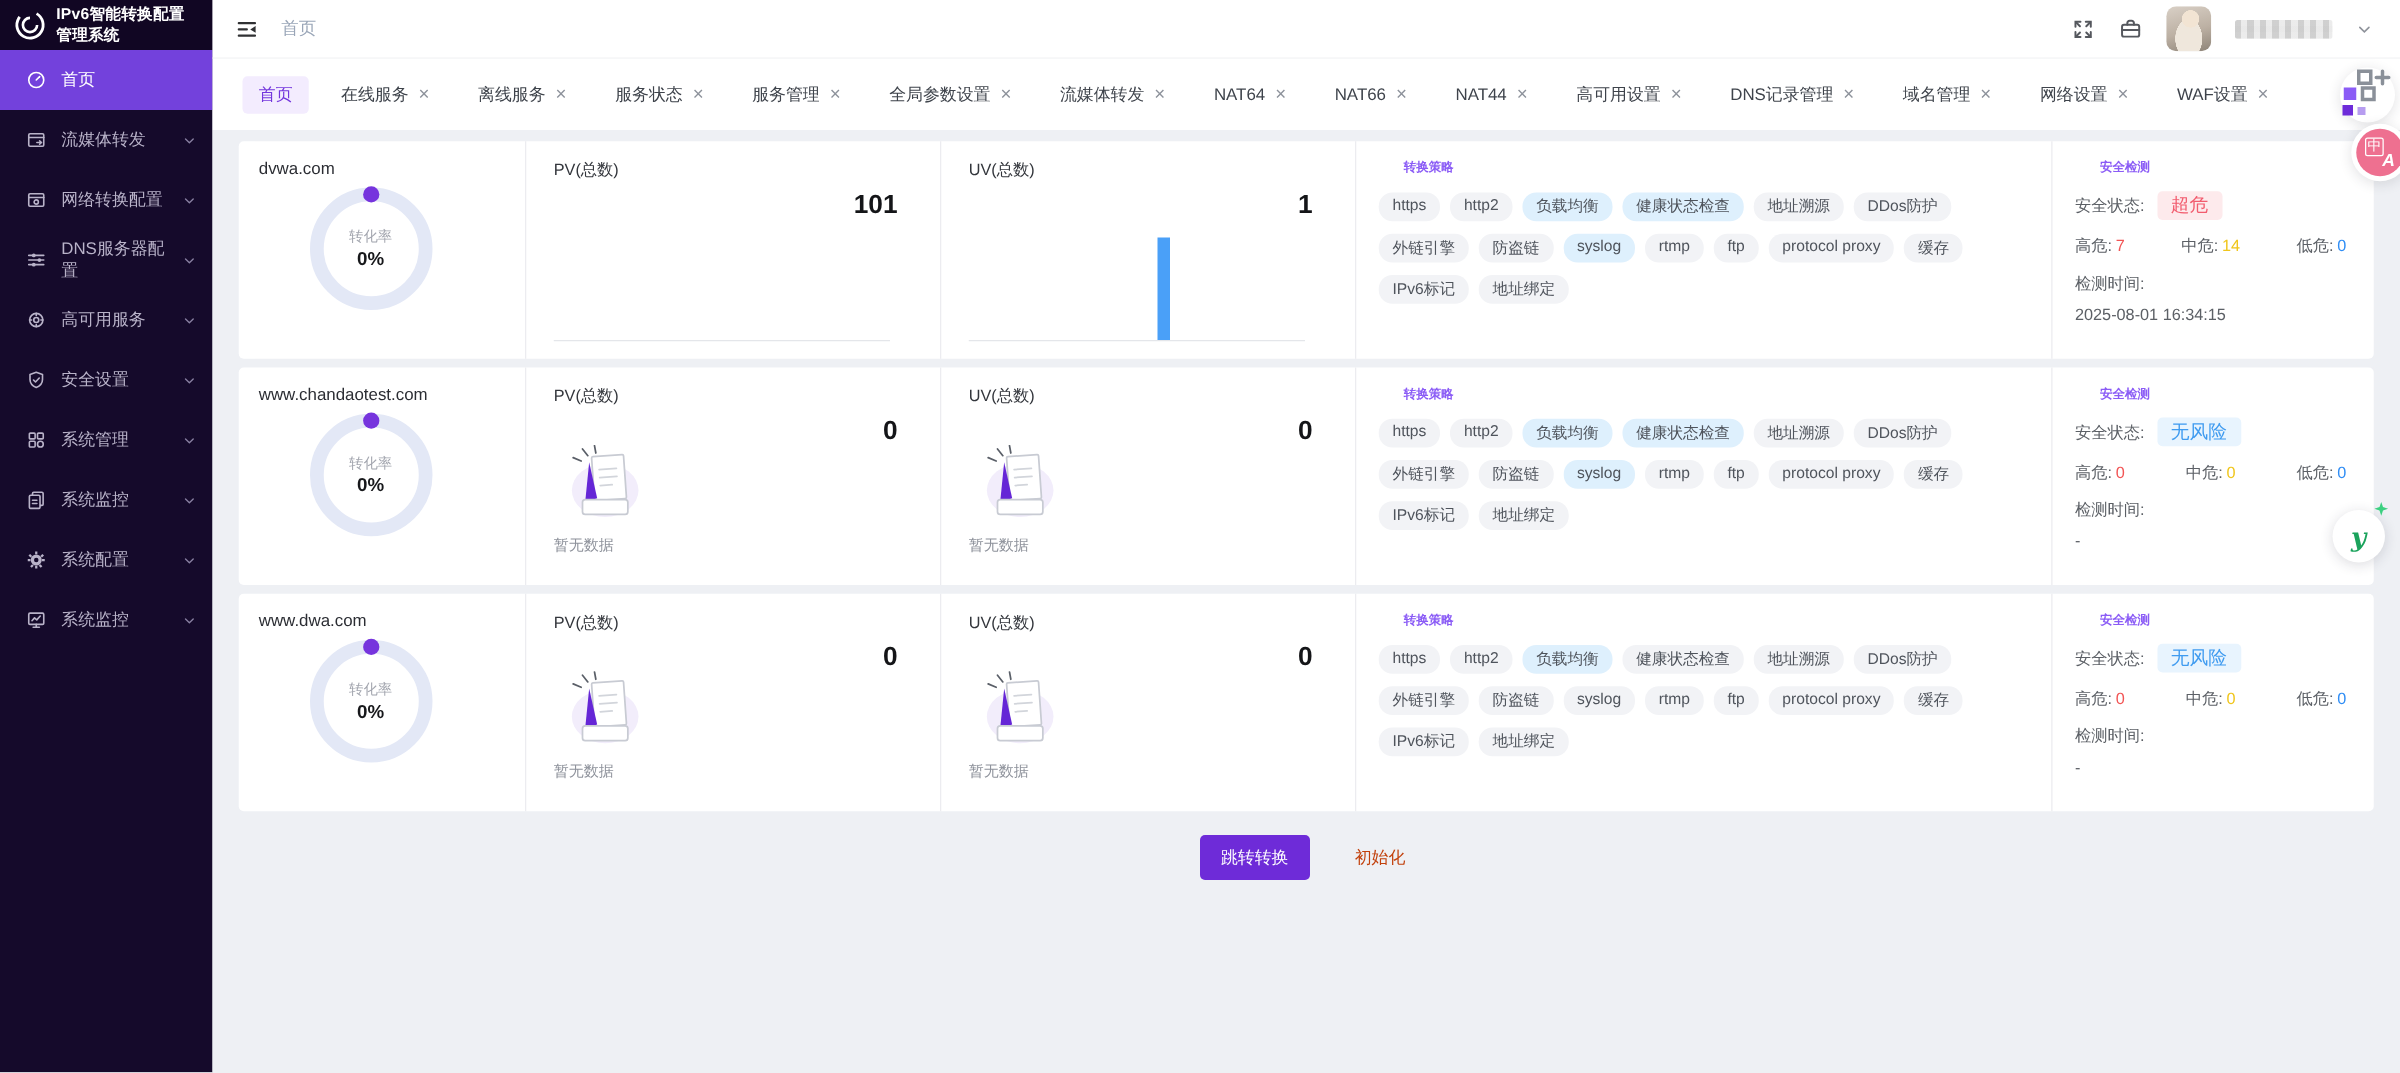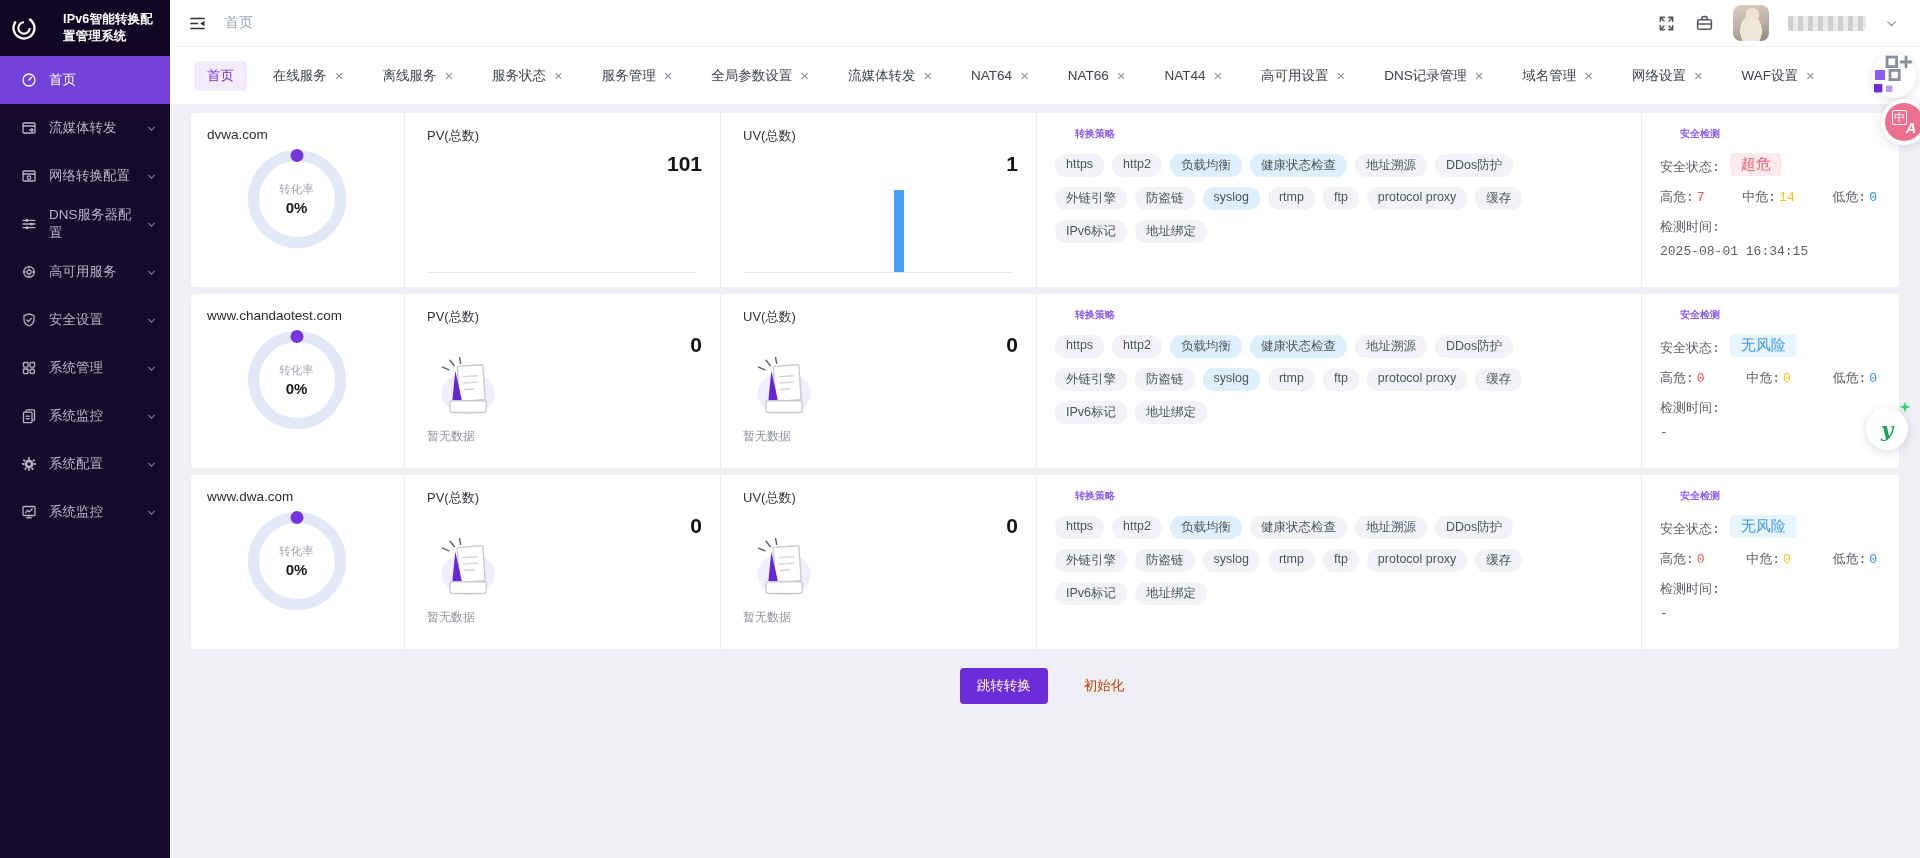--- a/index.html
+++ b/index.html
@@ -1,21 +1,21 @@
 <!DOCTYPE html>
 <html><head>
 <meta charset="utf-8">
 <style>
   * { box-sizing: border-box; }
   html,body { margin:0; padding:0; background:#eef0f4; font-family:"Liberation Sans","DejaVu Sans",sans-serif; }
   .page { position:relative; width:1920px; height:858px; display:flex; overflow:hidden; background:#eef0f4; }
 
   
   .sidebar { width:170px; flex-shrink:0; background:#150a2b; color:#b9b3c9; display:flex; flex-direction:column; }
-  .logo { height:56px; display:flex; align-items:center; gap:25px; padding:0 10px; background:#110623; color:#fff; font-weight:bold; font-size:12.5px; letter-spacing:.2px; }
+  .logo { height:40px; display:flex; align-items:center; gap:7px; padding:0 10px; background:#110623; color:#fff; font-weight:bold; font-size:12.5px; letter-spacing:.2px; }
   .logo svg { width:28px; height:28px; flex-shrink:0; }
   .menu { flex:1; }
   .menu-item { height:48px; display:flex; align-items:center; gap:12px; padding:0 13px 0 21px; font-size:13.5px; cursor:pointer; }
   .menu-item svg { width:16px; height:16px; flex-shrink:0; }
   .menu-item .chev { margin-left:auto; color:#867f9e; color:#877fa0; display:flex; }
   .menu-item .chev svg { width:11px; height:11px; }
   .menu-item.active { background:#7341dc; color:#fff; }
 
   
   .main { flex:1; display:flex; flex-direction:column; min-width:0; }
@@ -39,21 +39,21 @@
   .uchev svg { width:13px; height:13px; }
 
   
   .tabbar { height:57px; background:#fff; display:flex; align-items:center; justify-content:space-between; padding:0 92px 0 24px; flex-shrink:0; }
   .tab { display:flex; align-items:center; font-size:13.5px; color:#3e434b; padding:6px 13px; border-radius:4px; white-space:nowrap; cursor:pointer; }
   .tab .x { margin-left:8px; color:#8d929b; font-size:15px; line-height:10px; }
   .tab.active { background:#f3ecfe; color:#7436dd; }
 
   
   .content { flex:1; background:#eef0f4; padding:9px 21px 0; overflow:hidden; }
-  .card { display:flex; background:#fff; border-radius:4px; height:174px; margin-bottom:7px; }
+  .card { display:flex; background:#fff; border-radius:4px; height:174px; margin-bottom:7px;gap:16px; }
   .c-col { padding:14px 18px; position:relative; }
   .c-col + .c-col { border-left:1px solid #ececf0; }
   .col-domain { width:213px; display:flex; flex-direction:column; padding-left:16px; }
   .domain { font-size:13.5px; color:#2b2d33; }
   .donut { width:98px; height:98px; border:11px solid #e3e8f6; border-radius:50%; position:relative; margin:8px auto 0;
            display:flex; flex-direction:column; align-items:center; justify-content:center; }
   .donut .dot { position:absolute; top:-12px; left:50%; transform:translateX(-50%); width:13px; height:13px; background:#7634dd; border-radius:50%; }
   .gauge-label { font-size:11.5px; color:#a2a5ae; }
   .gauge-value { font-size:15px; font-weight:bold; color:#17181b; margin-top:2px; }
 
@@ -66,21 +66,21 @@
   .empty-wrap { flex:1; display:flex; flex-direction:column; align-items:flex-start; justify-content:center; gap:3px; margin-top:-10px; }
   .empty-text { font-size:12px; color:#8f939c; }
 
   .col-tags { flex:1; padding-left:18px; }
   .sec-head { font-size:10px; font-weight:bold; color:#8b5cf6;padding-left:20px; }
   .tags-box { margin-top:13px; display:flex; flex-wrap:wrap; gap:10px 8px; max-width:530px; }
   .tag { background:#f2f3f6; color:#4f545c; font-size:12.5px; padding:3px 11px; border-radius:11px; white-space:nowrap; }
   .tag.hl { background:#def0fd; }
 
   .col-sec { width:258px; padding-left:18px; }
-  .sec-row { margin-top:12px; font-size:13px; color:#5c6066; display:flex; align-items:flex-end;font-family:Liberation Mono, monospace; }
+  .sec-row { margin-top:12px; font-size:13px; color:#5c6066; display:flex; align-items:center; }
   .badge { margin-left:10px; padding:2px 11px; border-radius:4px; font-size:15px; }
   .badge.danger { color:#f25c6e; background:#fdeaec; }
   .badge.safe { color:#3f9bf0; background:#e8f4fe; }
   .levels { justify-content:space-between; padding-right:4px; }
   .levels b { font-weight:normal; margin-left:3px; }
   .lv-high b { color:#f25555; }
   .lv-mid b { color:#f0c61c; }
   .lv-low b { color:#2f8df5; }
   .sec-time-value { margin-top:8px; }
 

